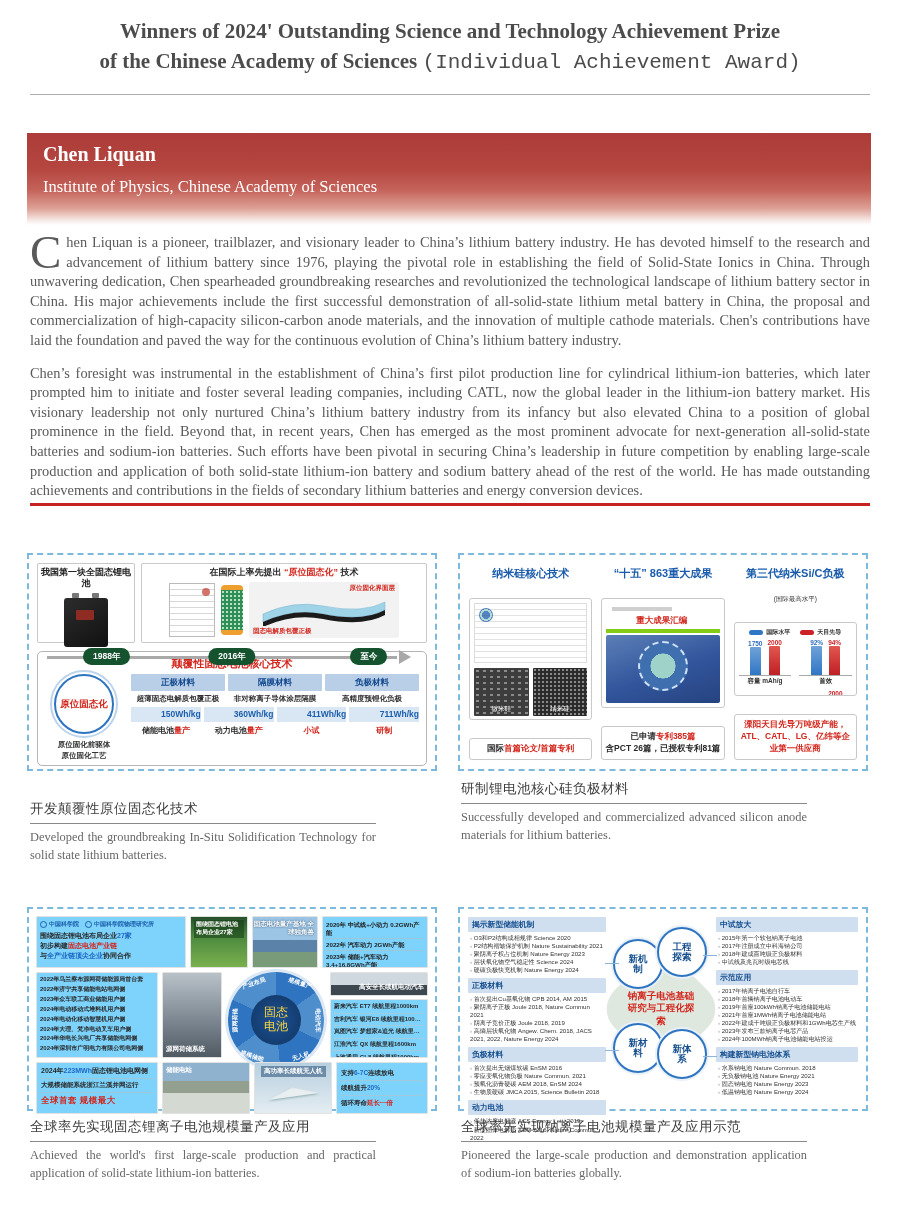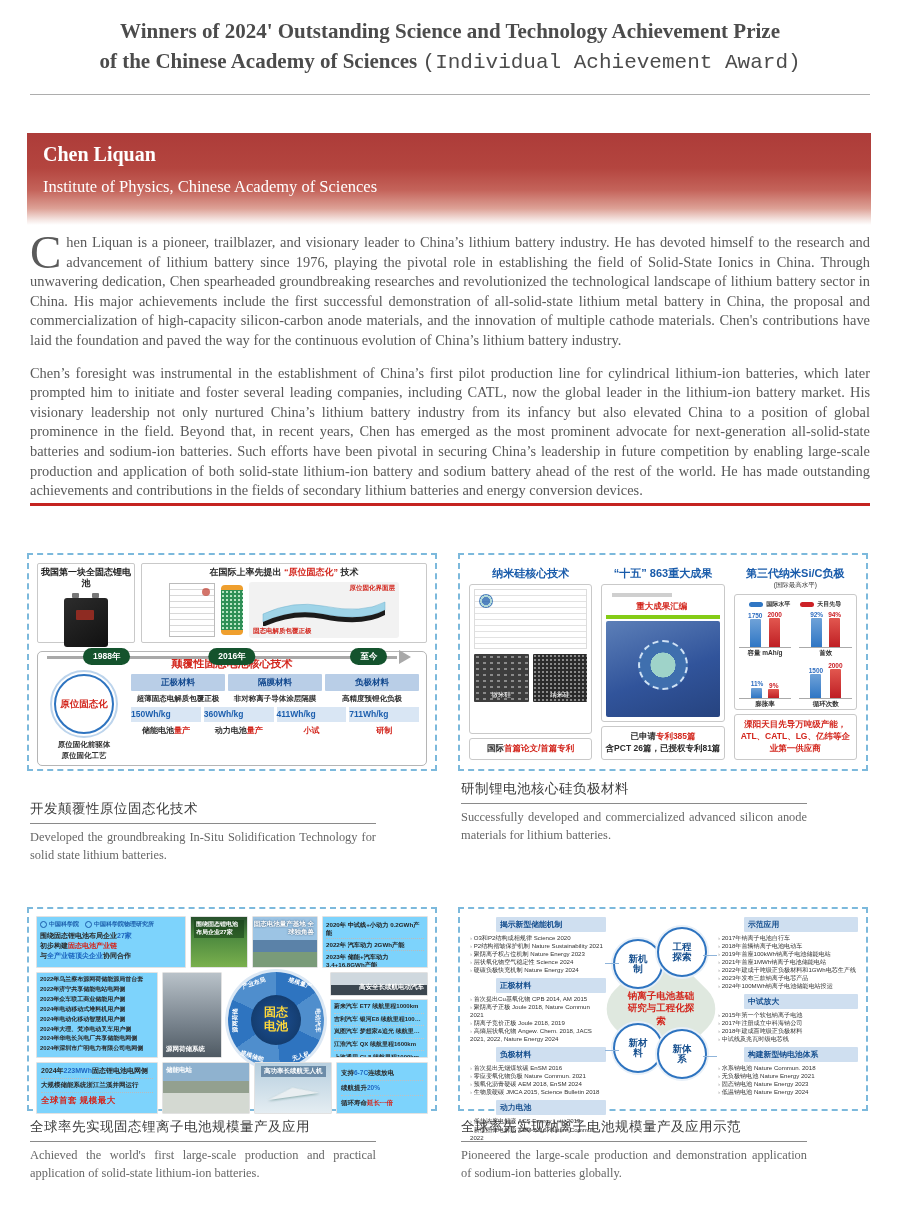--- a/index.html
+++ b/index.html
@@ -77,25 +77,25 @@
   .coreb{display:flex;gap:8px;align-items:flex-start;}
   .badgecol{width:78px;text-align:center;}
   .badge{width:56px;height:56px;margin:0 auto;border:2px solid #2e74c0;outline:2px solid #bcd4ec;outline-offset:2px;
     border-radius:50%;display:flex;align-items:center;justify-content:center;background:#fff;}
   .badge span{color:#d3261d;font-weight:bold;font-size:9.5px;}
   .badgesub{font-size:7.5px;font-weight:bold;color:#333;margin-top:6px;line-height:1.4;}
   .mat{flex:1;display:flex;flex-direction:column;gap:2px;}
   .matrow{display:flex;gap:3px;}
   .math{flex:1;background:#b9cee7;color:#13498f;font-weight:bold;font-size:8.5px;text-align:center;padding:2.5px 0;border-radius:1px;}
   .matt{flex:1;font-size:7.5px;color:#333;text-align:center;line-height:1.3;padding:1px 2px;font-weight:bold;}
-  .matv{flex:1;background:#d9e6f4;color:#1d5fae;font-weight:bold;font-size:8.5px;text-align:left;padding:2.5px 0;}
+  .matv{flex:1;background:#d9e6f4;color:#1d5fae;font-weight:bold;font-size:8.5px;text-align:right;padding:2.5px 0;}
   .matl{flex:1;text-align:center;font-size:8px;font-weight:bold;padding-top:1px;}
   
   .p2wrap{display:flex;gap:9px;padding:12px 9px 9px;height:100%;box-sizing:border-box;}
-  .p2card{flex:1;display:flex;flex-direction:column;gap:4px;min-width:0;}
+  .p2card{flex:1;display:flex;flex-direction:column;gap:18px;min-width:0;}
   .p2t{color:#1a5cab;font-weight:bold;font-size:11px;text-align:center;line-height:1.15;}
   .p2sub{color:#333;font-size:6.5px;text-align:center;margin-top:-3px;}
   .p2body{border:1px solid #c9c9c9;border-radius:3px;flex:1;position:relative;overflow:hidden;padding:4px;background:#fff;}
   .p2foot{border:1px solid #c9c9c9;border-radius:3px;font-size:8.5px;font-weight:bold;text-align:center;
     padding:4px 2px;line-height:1.4;color:#d3261d;}
   .docu{height:58px;border:1px solid #ddd;background:repeating-linear-gradient(#fff 0 5px,#e2e2e2 5px 6px);position:relative;}
   .docu::before{content:"";position:absolute;left:4px;top:4px;width:14px;height:14px;border-radius:50%;
     background:radial-gradient(#1a5cab 40%,#9cc 41% 60%,#1a5cab 61%);opacity:.75;}
   .semrow{display:flex;gap:4px;margin-top:5px;}
   .sem{flex:1;height:48px;position:relative;border-radius:1px;
@@ -141,21 +141,21 @@
   .caplist .it:last-child{border-bottom:none;}
   .projlist{padding:2px 3px;font-size:6px;font-weight:bold;color:#2a2a2a;}
   .projlist .it{padding:1.2px 0;line-height:1.25;white-space:nowrap;overflow:hidden;text-overflow:ellipsis;}
   .img-grid{background:linear-gradient(180deg,#b9c2c9,#78838d 60%,#4f5a63);}
   .img-grid span,.img-station span{position:absolute;bottom:3px;left:3px;font-size:6.5px;color:#fff;}
   .hub{position:relative;width:96px;height:96px;margin:auto;border-radius:50%;
     background:conic-gradient(#2e74c0 0 55deg,#4f8ecd 55deg 115deg,#2e74c0 115deg 175deg,#4f8ecd 175deg 235deg,#2e74c0 235deg 295deg,#4f8ecd 295deg 360deg);
     box-shadow:0 0 0 3px #dce8f4;}
   .hub-in{position:absolute;inset:23px;border-radius:50%;background:radial-gradient(#1c5096,#11355f);
     display:flex;align-items:center;justify-content:center;}
-  .hub-in span{color:#ffd83a;font-weight:bold;font-size:12px;width:26px;text-align:center;line-height:1.15;}
+  .hub-in span{color:#ffd83a;font-weight:normal;font-size:12px;width:26px;text-align:center;line-height:1.15;}
   .hubseg{position:absolute;color:#fff;font-size:6px;font-weight:bold;white-space:nowrap;}
   .hubsegs span:nth-child(1){top:7px;left:14px;transform:rotate(-18deg);}
   .hubsegs span:nth-child(2){top:7px;right:12px;transform:rotate(18deg);}
   .hubsegs span:nth-child(3){top:44px;right:-5px;transform:rotate(90deg);}
   .hubsegs span:nth-child(4){bottom:7px;right:14px;transform:rotate(-18deg);}
   .hubsegs span:nth-child(5){bottom:7px;left:12px;transform:rotate(18deg);}
   .hubsegs span:nth-child(6){top:44px;left:-5px;transform:rotate(-90deg);}
   .carcol{flex:1;display:flex;flex-direction:column;gap:3px;min-width:0;}
   .img-car{height:24px;background:linear-gradient(180deg,#cfd8de 0 55%,#3c4750 56%);position:relative;}
   .img-car span{position:absolute;right:3px;bottom:3px;font-size:6.5px;color:#fff;font-weight:bold;}
@@ -174,21 +174,21 @@
     border-left:26px solid transparent;border-right:26px solid transparent;border-bottom:9px solid #e9eef1;filter:drop-shadow(0 1px 1px #8aa);}
   .uavlist{padding:3px 4px;font-size:6.5px;font-weight:bold;}
   .uavlist .row{padding:2.5px 0;border-bottom:1px dotted #c0c0c0;}
   .uavlist .row:last-child{border-bottom:none;}
   
   .p4wrap{display:flex;gap:5px;padding:8px;height:100%;box-sizing:border-box;}
   .p4col{display:flex;flex-direction:column;gap:4px;}
   .p4l{width:138px;} .p4r{width:142px;}
   .p4c{flex:1;position:relative;}
   .sec{border-radius:2px;}
-  .sech{background:#cfdff0;color:#17508f;font-weight:bold;font-size:7.8px;padding:2px 4px;border-radius:1px;margin-left:28px;}
+  .sech{background:#cfdff0;color:#17508f;font-weight:bold;font-size:7.8px;padding:2px 4px;border-radius:1px;}
   .secl{padding:2px 1px 0 2px;font-size:6.1px;color:#333;line-height:1.32;}
   .secl .it{white-space:normal;}
   .secl .it::before{content:"› ";color:#999;}
   .blob{position:absolute;left:50%;top:50%;transform:translate(-50%,-50%) rotate(45deg);width:92px;height:92px;
     background:#dfe8df;border-radius:26px;}
   .node{position:absolute;width:50px;height:50px;border-radius:50%;background:#fff;border:2.5px solid #2e74c0;
     display:flex;align-items:center;justify-content:center;box-sizing:border-box;box-shadow:0 0 0 2px #e8f0f8;}
   .node span{color:#17508f;font-weight:bold;font-size:9.5px;text-align:center;width:24px;line-height:1.1;}
   .nodes div:nth-child(1){top:22px;left:2px;}
   .nodes div:nth-child(2){top:10px;right:4px;}
@@ -569,41 +569,41 @@
             </div>
         </div>
         <div class="p4center">钠离子电池基础研究与工程化探索</div>
         <div class="conn" style="left:-6px;top:46px;"></div>
         <div class="conn" style="right:-6px;top:38px;"></div>
         <div class="conn" style="left:-6px;bottom:50px;"></div>
         <div class="conn" style="right:-6px;bottom:44px;"></div>
       </div>
       <div class="p4col p4r">
         <div class="sec">
+          <div class="sech">中试放大</div>
+          <div class="secl">
+              <div class="it">2015年第一个软包钠离子电池</div>
+              <div class="it">2017年注册成立中科海钠公司</div>
+              <div class="it">2018年建成百吨级正负极材料</div>
+              <div class="it">中试线及兆瓦时级电芯线</div>
+            </div>
+        </div>
+        <div class="sec">
           <div class="sech">示范应用</div>
           <div class="secl">
               <div class="it">2017年钠离子电池自行车</div>
               <div class="it">2018年首辆钠离子电池电动车</div>
               <div class="it">2019年首座100kWh钠离子电池储能电站</div>
               <div class="it">2021年首座1MWh钠离子电池储能电站</div>
               <div class="it">2022年建成千吨级正负极材料和1GWh电芯生产线</div>
               <div class="it">2023年发布三款钠离子电芯产品</div>
               <div class="it">2024年100MWh钠离子电池储能电站投运</div>
             </div>
         </div>
         <div class="sec">
-          <div class="sech">中试放大</div>
-          <div class="secl">
-              <div class="it">2015年第一个软包钠离子电池</div>
-              <div class="it">2017年注册成立中科海钠公司</div>
-              <div class="it">2018年建成百吨级正负极材料</div>
-              <div class="it">中试线及兆瓦时级电芯线</div>
-            </div>
-        </div>
-        <div class="sec">
           <div class="sech">构建新型钠电池体系</div>
           <div class="secl">
               <div class="it">水系钠电池 Nature Commun. 2018</div>
               <div class="it">无负极钠电池 Nature Energy 2021</div>
               <div class="it">固态钠电池 Nature Energy 2023</div>
               <div class="it">低温钠电池 Nature Energy 2024</div>
             </div>
         </div>
       </div>
     </div>

